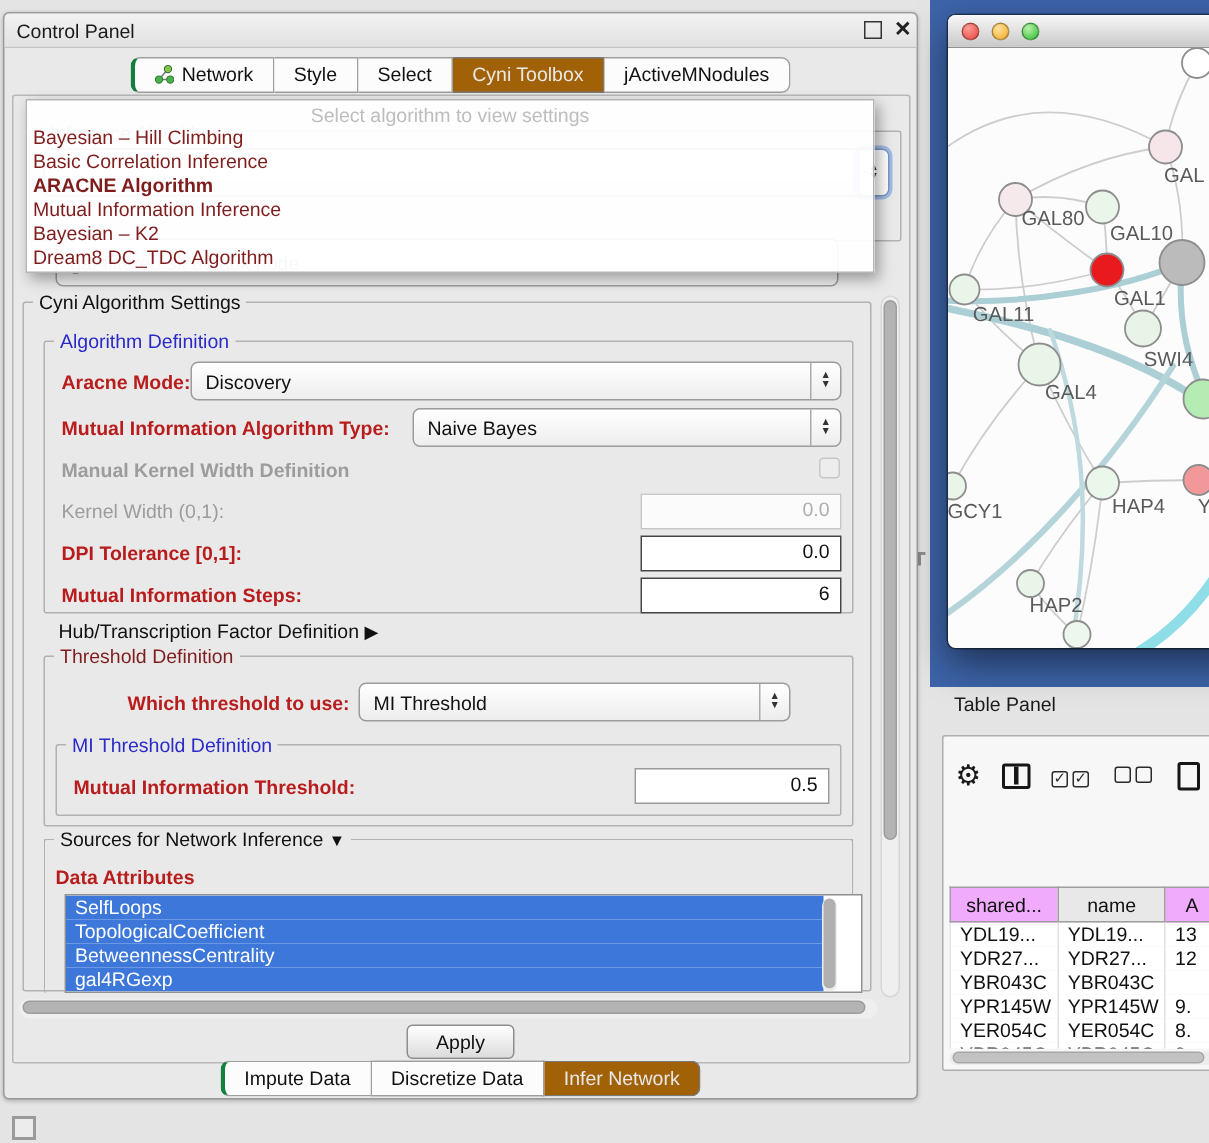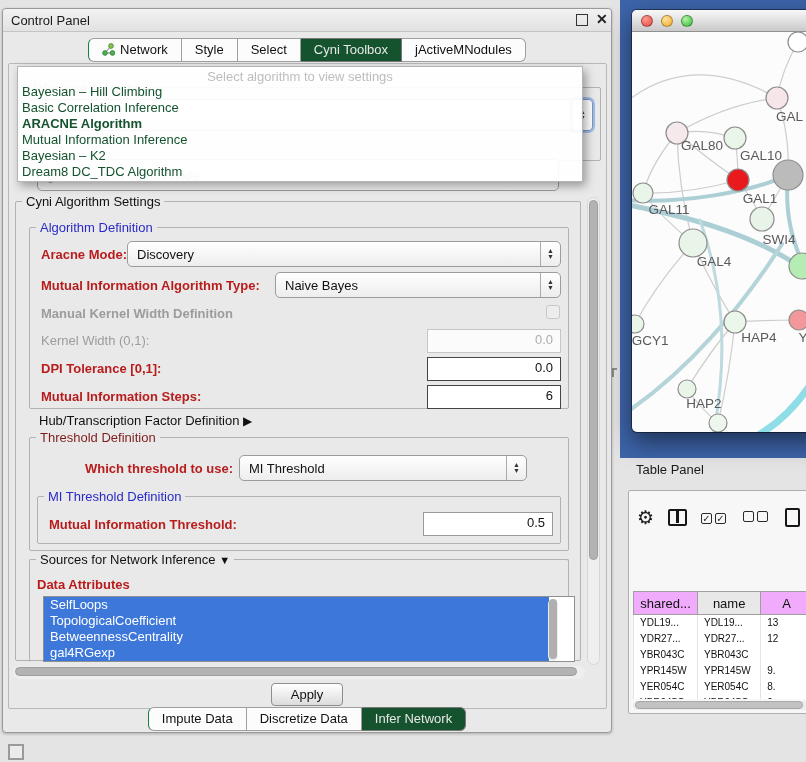--- a/index.html
+++ b/index.html
@@ -14,23 +14,23 @@
     border-bottom:1px solid #c4c4c4; border-radius:4px 4px 0 0; }
   .cp-title { left:8px; top:4px; font-size:13px; color:#1a1a1a; }
   .cp-float { left:573px; top:5px; width:12px; height:12px; border:1.5px solid #333; background:transparent; }
   .cp-close { left:593px; top:2px; font-size:14px; font-weight:bold; color:#222; }
 
   
   .tabs-row { top:29px; left:0; right:0; display:flex; justify-content:center; }
   .seg { display:flex; }
   .seg .tab { background:#fcfcfc; border:1px solid #9f9f9f; border-left:none; padding:3px 13px 4px 13px;
     font-size:13px; color:#111; display:flex; align-items:center; gap:5px; }
-  .seg .tab:first-child { border-left:1px solid #15803d; border-radius:6px 0 0 6px; }
+  .seg .tab:first-child { border-left:3px solid #15803d; border-radius:6px 0 0 6px; }
   .seg .tab:last-child { border-radius:0 6px 6px 0; }
-  .seg .tab.selected { background:#14532d; color:#e8e8e8; border-color:#787878;text-align:right; }
+  .seg .tab.selected { background:#a16207; color:#e8e8e8; border-color:#787878;text-align:right; }
 
   
   .cp-content { left:5px; top:54px; width:599px; height:646px; border:1px solid #b8b8b8;
     background:#e9e9e9; border-radius:2px; }
 
   
   .combo { background:linear-gradient(#ffffff,#ededed); border:1px solid #9c9c9c; border-radius:5px;
     display:flex; align-items:center; font-size:13px; }
   .combo .val { flex:1; padding:0 9px; white-space:nowrap; overflow:hidden; }
   .combo .stepper { width:20px; align-self:stretch; border-left:1px solid #ababab; display:flex;
@@ -40,21 +40,21 @@
   .u-group1 { left:16px; top:78px; width:582px; height:74px; border:1px solid #ababab; border-radius:3px; }
   .u-label { left:26px; top:72px; color:#8a8a9c; background:#e9e9e9; padding:0 4px; }
   .u-combo1 { left:26px; top:90px; width:564px; height:32px; }
   .u-combo1 .stepper { box-shadow:0 0 0 3px rgba(100,150,225,.55); border-radius:4px; background:#fff; }
   .u-combo2 { left:34px; top:150px; width:522px; height:32px; color:#9a9a9a; }
 
   
   .popup { left:14px; top:57px; width:566px; height:116px; background:rgba(255,255,255,.93);
     border:1px solid #b5b5b5; box-shadow:3px 4px 9px rgba(0,0,0,.35); z-index:5; padding-top:2px; }
   .popup .ph { text-align:center; color:#bdbdbd; height:15px; line-height:15px; }
-  .popup .it { padding-left:4px; height:16px; line-height:16px; color:#14532d; }
+  .popup .it { padding-left:4px; height:16px; line-height:16px; color:#7f1d1d; }
   .popup .it.sel { font-weight:bold; }
 
   
   .group { border:1px solid #b2b2b2; border-radius:2px; }
   .legend { position:absolute; top:-8px; left:6px; background:#e9e9e9; padding:0 4px; font-size:13px; }
   .lbl { font-weight:bold; font-size:13px; color:#b91c1c; white-space:nowrap; }
   .lbl.dis { color:#9c9c9c; }
   .field { background:#fff; border:1px solid #444; text-align:right; padding:2px 7px; font-size:13px; }
   .field.dis { background:#fbfbfb; border:1px solid #c6c6c6; color:#adadad; }
   .scroll-v { left:584px; top:188px; width:13px; height:468px; background:#efefef; border:1px solid #d7d7d7; border-radius:7px; }
@@ -95,21 +95,21 @@
   .col-icon { width:19px; height:17px; border:2.5px solid #161616; border-radius:2px; position:relative; }
   .col-icon::after { content:""; position:absolute; left:6px; top:0; width:2.5px; height:12px; background:#161616; }
   .cb { width:11px; height:11px; border:1.5px solid #2a2a2a; border-radius:2px; display:inline-block;
     font-size:10px; line-height:10px; text-align:center; color:#2a2a2a; margin-right:3px; }
   .file-icon { width:15px; height:19px; border:2.5px solid #161616; border-radius:2px; }
 
   table.tp { border-collapse:collapse; position:absolute; left:2px; top:50px; table-layout:fixed; }
   table.tp th { height:23px; font-weight:normal; font-size:13px; text-align:center;
     border:1px solid #9f9f9f; border-top:1px solid #9f9f9f; background:#e8e8e8; }
   table.tp th.sel { background:#f0abfc; }
-  table.tp td { height:16px; font-size:10px; padding:0 3px 0 6px; white-space:nowrap; overflow:hidden;
+  table.tp td { height:16px; font-size:13px; padding:0 3px 0 6px; white-space:nowrap; overflow:hidden;
     background:#fff; border-left:1px solid #e3e3e3; }
   .tp-clip { position:absolute; left:2px; top:50px; width:182px; height:158px; overflow:hidden; }
   .tp-hscroll { position:absolute; left:4px; top:210px; width:178px; height:9px; background:#ececec; border-radius:5px; }
   .tp-hscroll .thumb { position:absolute; left:2px; top:0; width:168px; height:8px; background:#c2c2c2; border:1px solid #a8a8a8; border-radius:5px; }
 
   svg text { font-family:"Liberation Sans", sans-serif; }
 </style>
 </head>
 <body>
 

